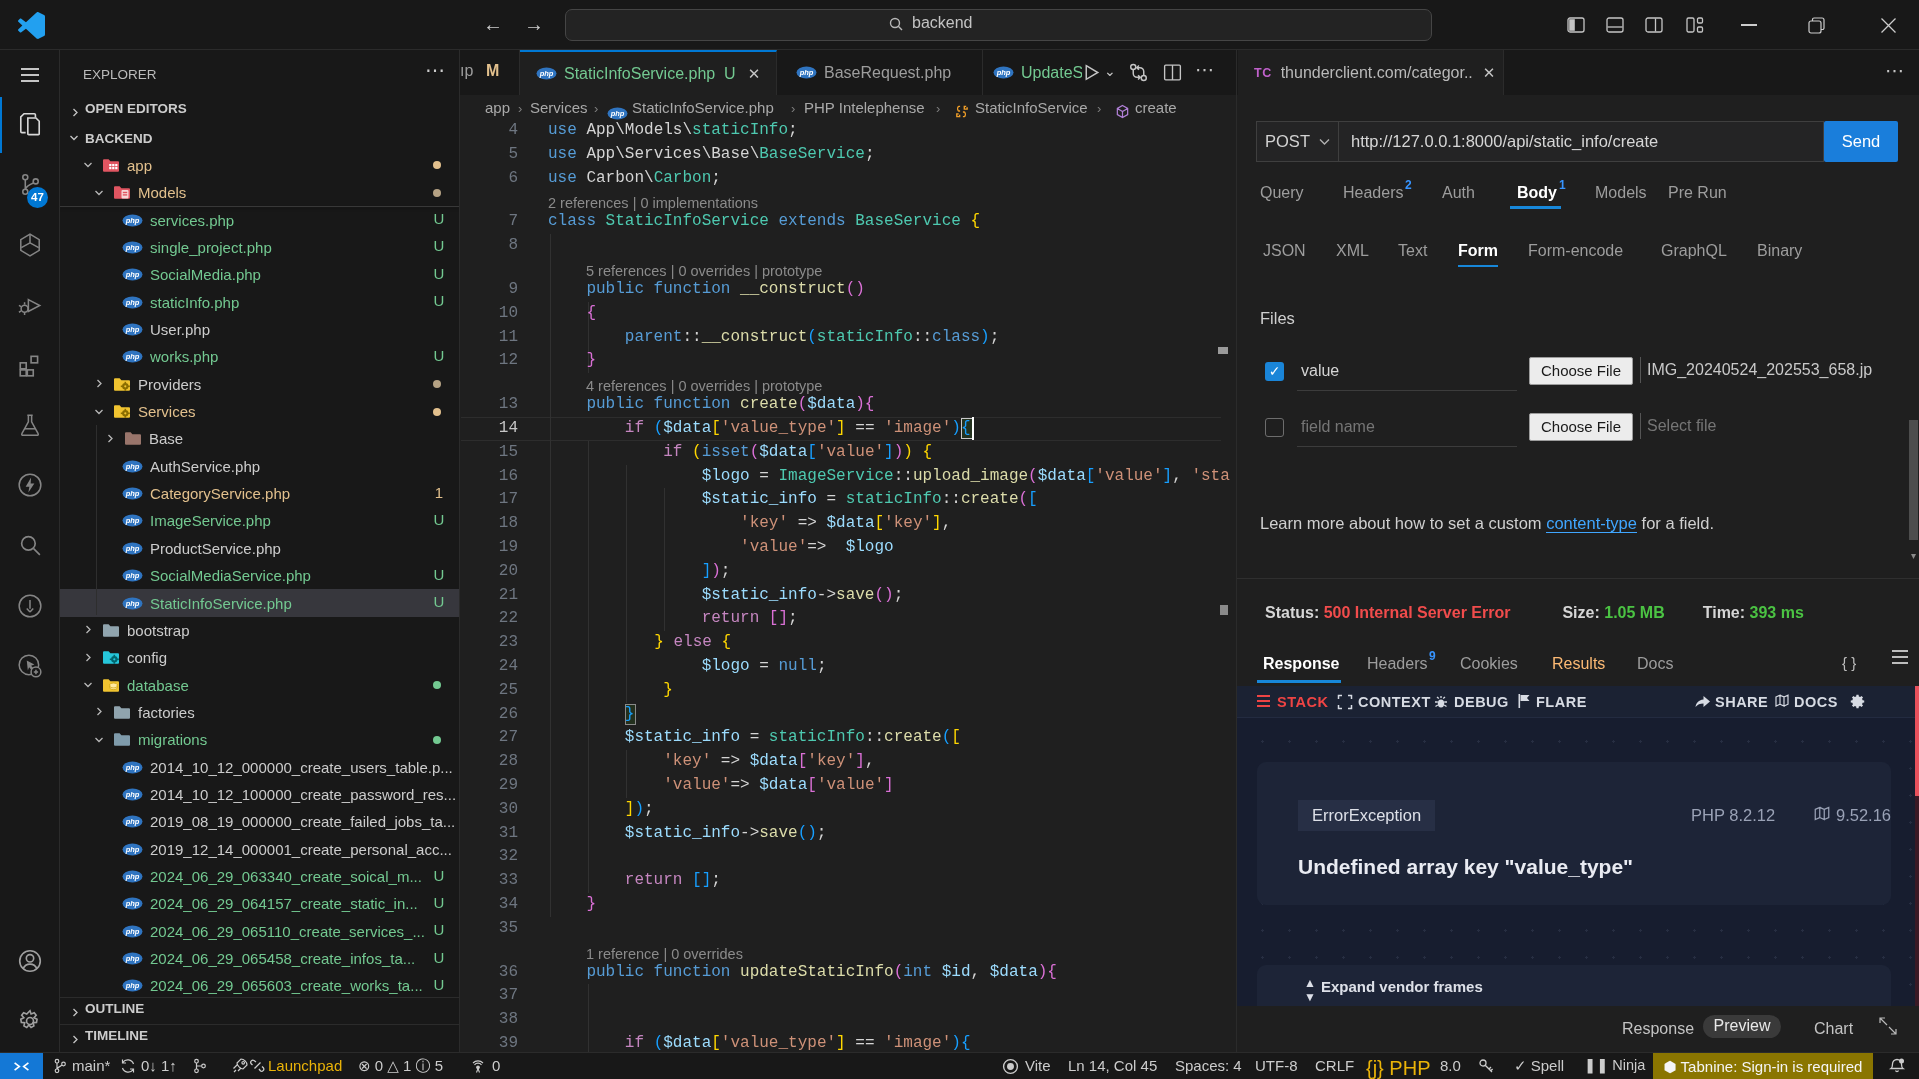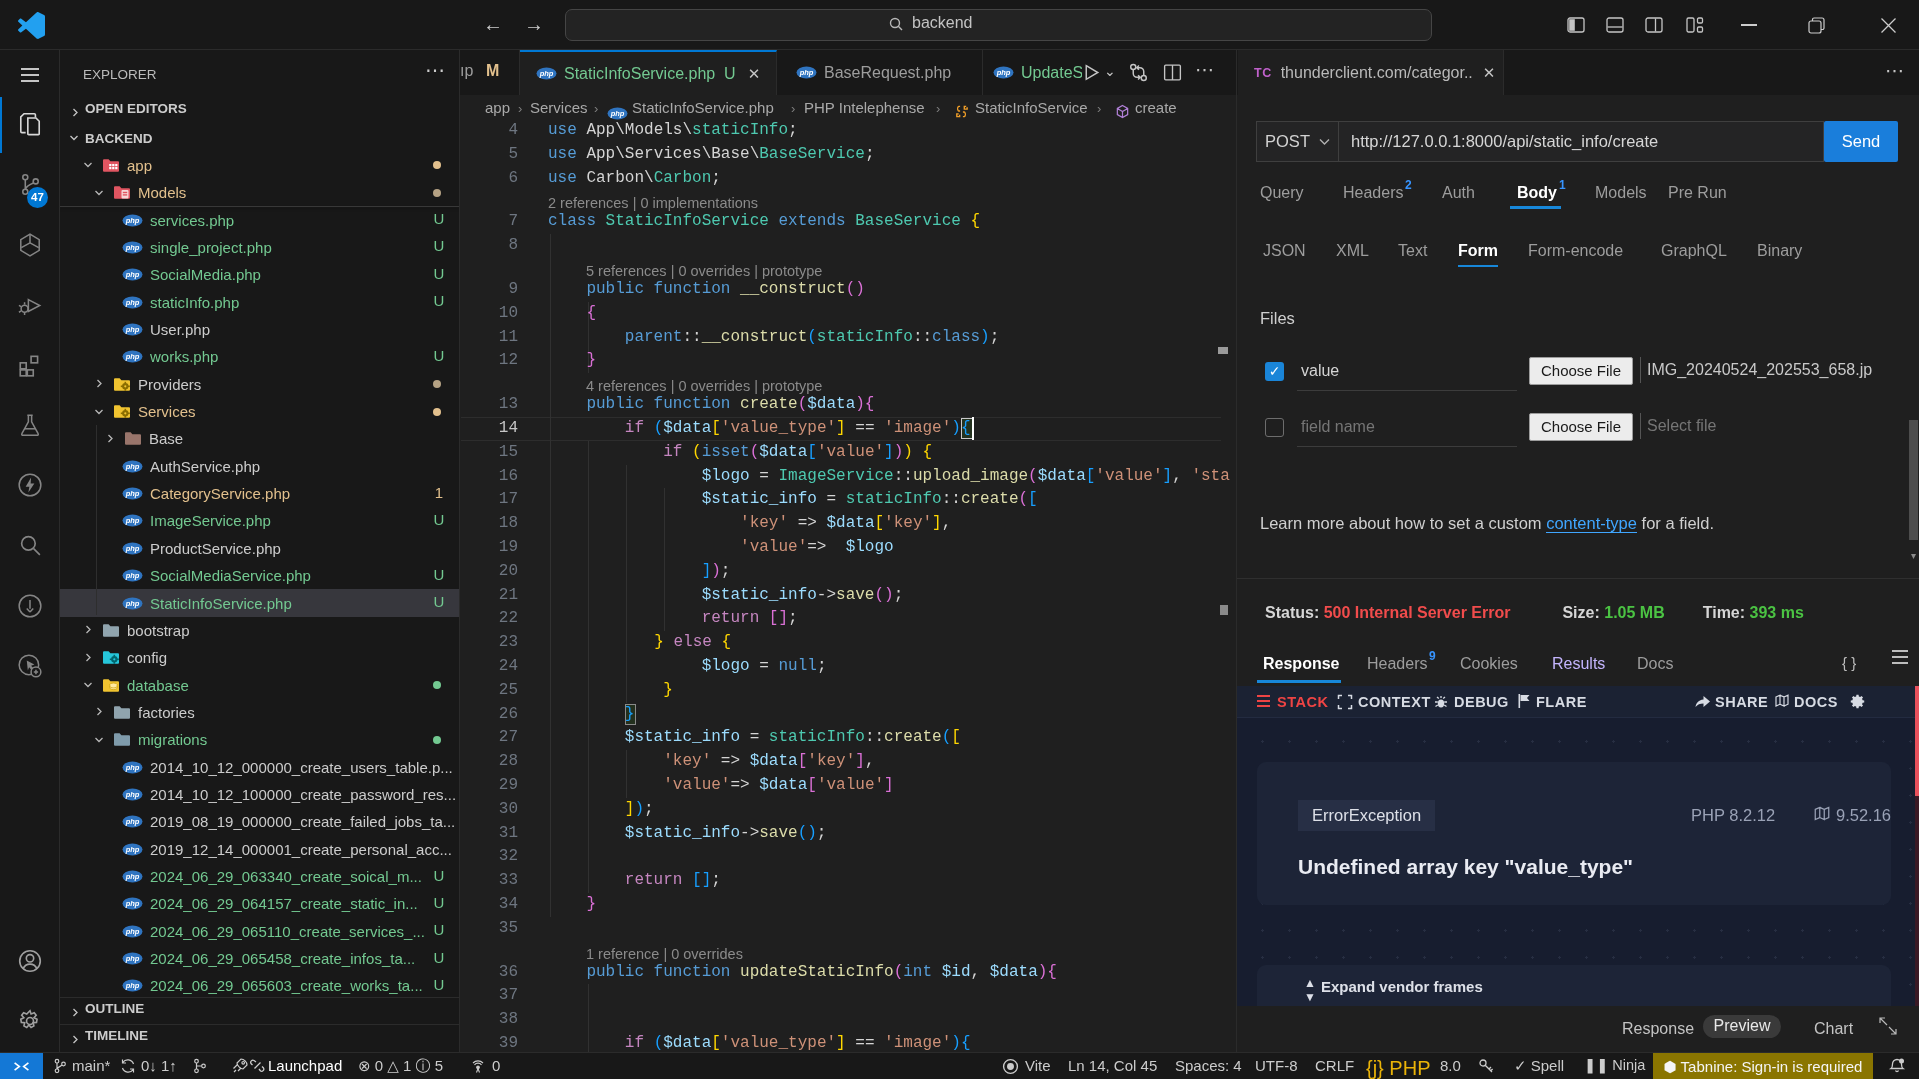--- a/index.html
+++ b/index.html
@@ -674,21 +674,21 @@
     <div class="abs" style="left:410px;top:367px;font-size:16px;color:#757575">Select file</div>
     <div class="abs" style="left:23px;top:464px;font-size:16.5px;color:#cfcfcf">Learn more about how to set a custom <span style="color:#40a6ff;border-bottom:1px solid #40a6ff">content-type</span> for a field.</div>
     <div class="abs" style="left:672px;top:370px;width:9px;height:120px;background:#4d4d4d"></div>
     <div class="abs" style="left:674px;top:500px;font-size:10px;color:#8a8a8a">▾</div>
     <div class="abs" style="left:0;top:528px;width:683px;height:1px;background:#2f2f2f"></div>
     <div class="abs" style="left:28px;top:554px;font-size:16px;color:#d6d6d6;font-weight:700">Status: <span style="color:#f14c4c">500 Internal Server Error</span><span style="margin-left:52px">Size: <span style="color:#4bc343">1.05 MB</span></span><span style="margin-left:38px">Time: <span style="color:#4bc343">393 ms</span></span></div>
     <div class="abs" style="left:26px;top:605px;font-size:16px;color:#ffffff;font-weight:700">Response</div>
     <div class="abs" style="left:130px;top:605px;font-size:16px;color:#9d9d9d;font-weight:400">Headers</div>
     <div class="abs" style="left:192px;top:599px;font-size:12px;color:#3794ff;font-weight:700">9</div>
     <div class="abs" style="left:223px;top:605px;font-size:16px;color:#9d9d9d;font-weight:400">Cookies</div>
-    <div class="abs" style="left:315px;top:605px;font-size:16px;color:#c4b5fd;font-weight:400">Results</div>
+    <div class="abs" style="left:315px;top:605px;font-size:16px;color:#fdba74;font-weight:400">Results</div>
     <div class="abs" style="left:400px;top:605px;font-size:16px;color:#9d9d9d;font-weight:400">Docs</div>
     <div class="abs" style="left:20px;top:630px;width:84px;height:2.5px;background:#1787d9"></div>
     <div class="abs" style="left:605px;top:604px;font-size:15px;color:#bdbdbd">{&nbsp;}</div>
     <div class="abs" style="left:655px;top:600px;width:16px;height:2px;background:#bdbdbd;box-shadow:0 6px 0 #bdbdbd,0 12px 0 #bdbdbd"></div>
     <div class="abs" style="left:0;top:636px;width:683px;height:320px;background:#171d2f">
       <div class="abs" style="left:0;top:0;width:683px;height:32px;background:#1b2233;border-bottom:1px solid #232b40"></div>
       <div class="abs" style="left:20px;top:9px;width:13px;height:2px;background:#ef4444;box-shadow:0 5px 0 #ef4444,0 10px 0 #ef4444"></div>
       <div class="abs" style="left:40px;top:8px;font-size:14.5px;font-weight:700;color:#ef4444;letter-spacing:.5px">STACK</div>
       <svg class="abs" style="left:100px;top:8px" width="16" height="16" viewBox="0 0 16 16" stroke="#d7dbe3" fill="none" stroke-width="1.5">
         <path d="M1.5 5 V1.5 H5 M11 1.5 h3.5 V5 M14.5 11 v3.5 H11 M5 14.5 H1.5 V11"></path>
@@ -763,21 +763,21 @@
       <path d="M4.5 5 v6 M4.5 8 h5"></path>
     </svg>
     <svg class="abs" style="left:231px;top:4px" width="18" height="18" viewBox="0 0 18 18" stroke="#ccc" fill="none" stroke-width="1.2">
       <path d="M10 2 C13 2 16 5 16 8 l-4 4 c-2 0-6-3-6-6 z"></path>
       <circle cx="12.2" cy="5.8" r="1.3"></circle>
       <path d="M6.5 7.5 L2.5 11.5 M5 13 L3 15 M7 14 l3-3"></path>
     </svg>
     <svg class="abs" style="left:250px;top:5px" width="15" height="15" viewBox="0 0 15 15" stroke="#ccc" fill="none" stroke-width="1.3">
       <path d="M6 4 L4 2.5 a2.2 2.2 0 0 0-3 3 L2.5 7 M9 11 l1.5 2 a2.2 2.2 0 0 0 3-3 L12 8.5 M4.5 10.5 l6-6"></path>
     </svg>
-    <div class="abs" style="left:268px;top:4px;font-size:15px;color:#ffffff;white-space:nowrap">Launchpad</div>
+    <div class="abs" style="left:268px;top:4px;font-size:15px;color:#eab308;white-space:nowrap">Launchpad</div>
     <div class="abs" style="left:358px;top:4px;font-size:15px;color:#cccccc;white-space:nowrap">⊗ 0 △ 1 ⓘ 5</div>
     <svg class="abs" style="left:470px;top:5px" width="16" height="16" viewBox="0 0 16 16" stroke="#ccc" fill="none" stroke-width="1.1">
       <path d="M4.5 6.8 a4.5 4.5 0 0 1 7 0 M3 5 a7 7 0 0 1 10 0"></path>
       <circle cx="8" cy="9.3" r="1.3" fill="#ccc"></circle>
       <path d="M6.5 14.5 L8 10.5 9.5 14.5"></path>
     </svg>
     <div class="abs" style="left:492px;top:4px;font-size:15px;color:#cccccc;white-space:nowrap">0</div>
     <svg class="abs" style="left:1002px;top:5px" width="17" height="17" viewBox="0 0 16 16" stroke="#ccc" fill="none" stroke-width="1.3">
       <circle cx="8" cy="8" r="6.5"></circle>
       <circle cx="8" cy="8" r="2.6" fill="#ccc"></circle>

